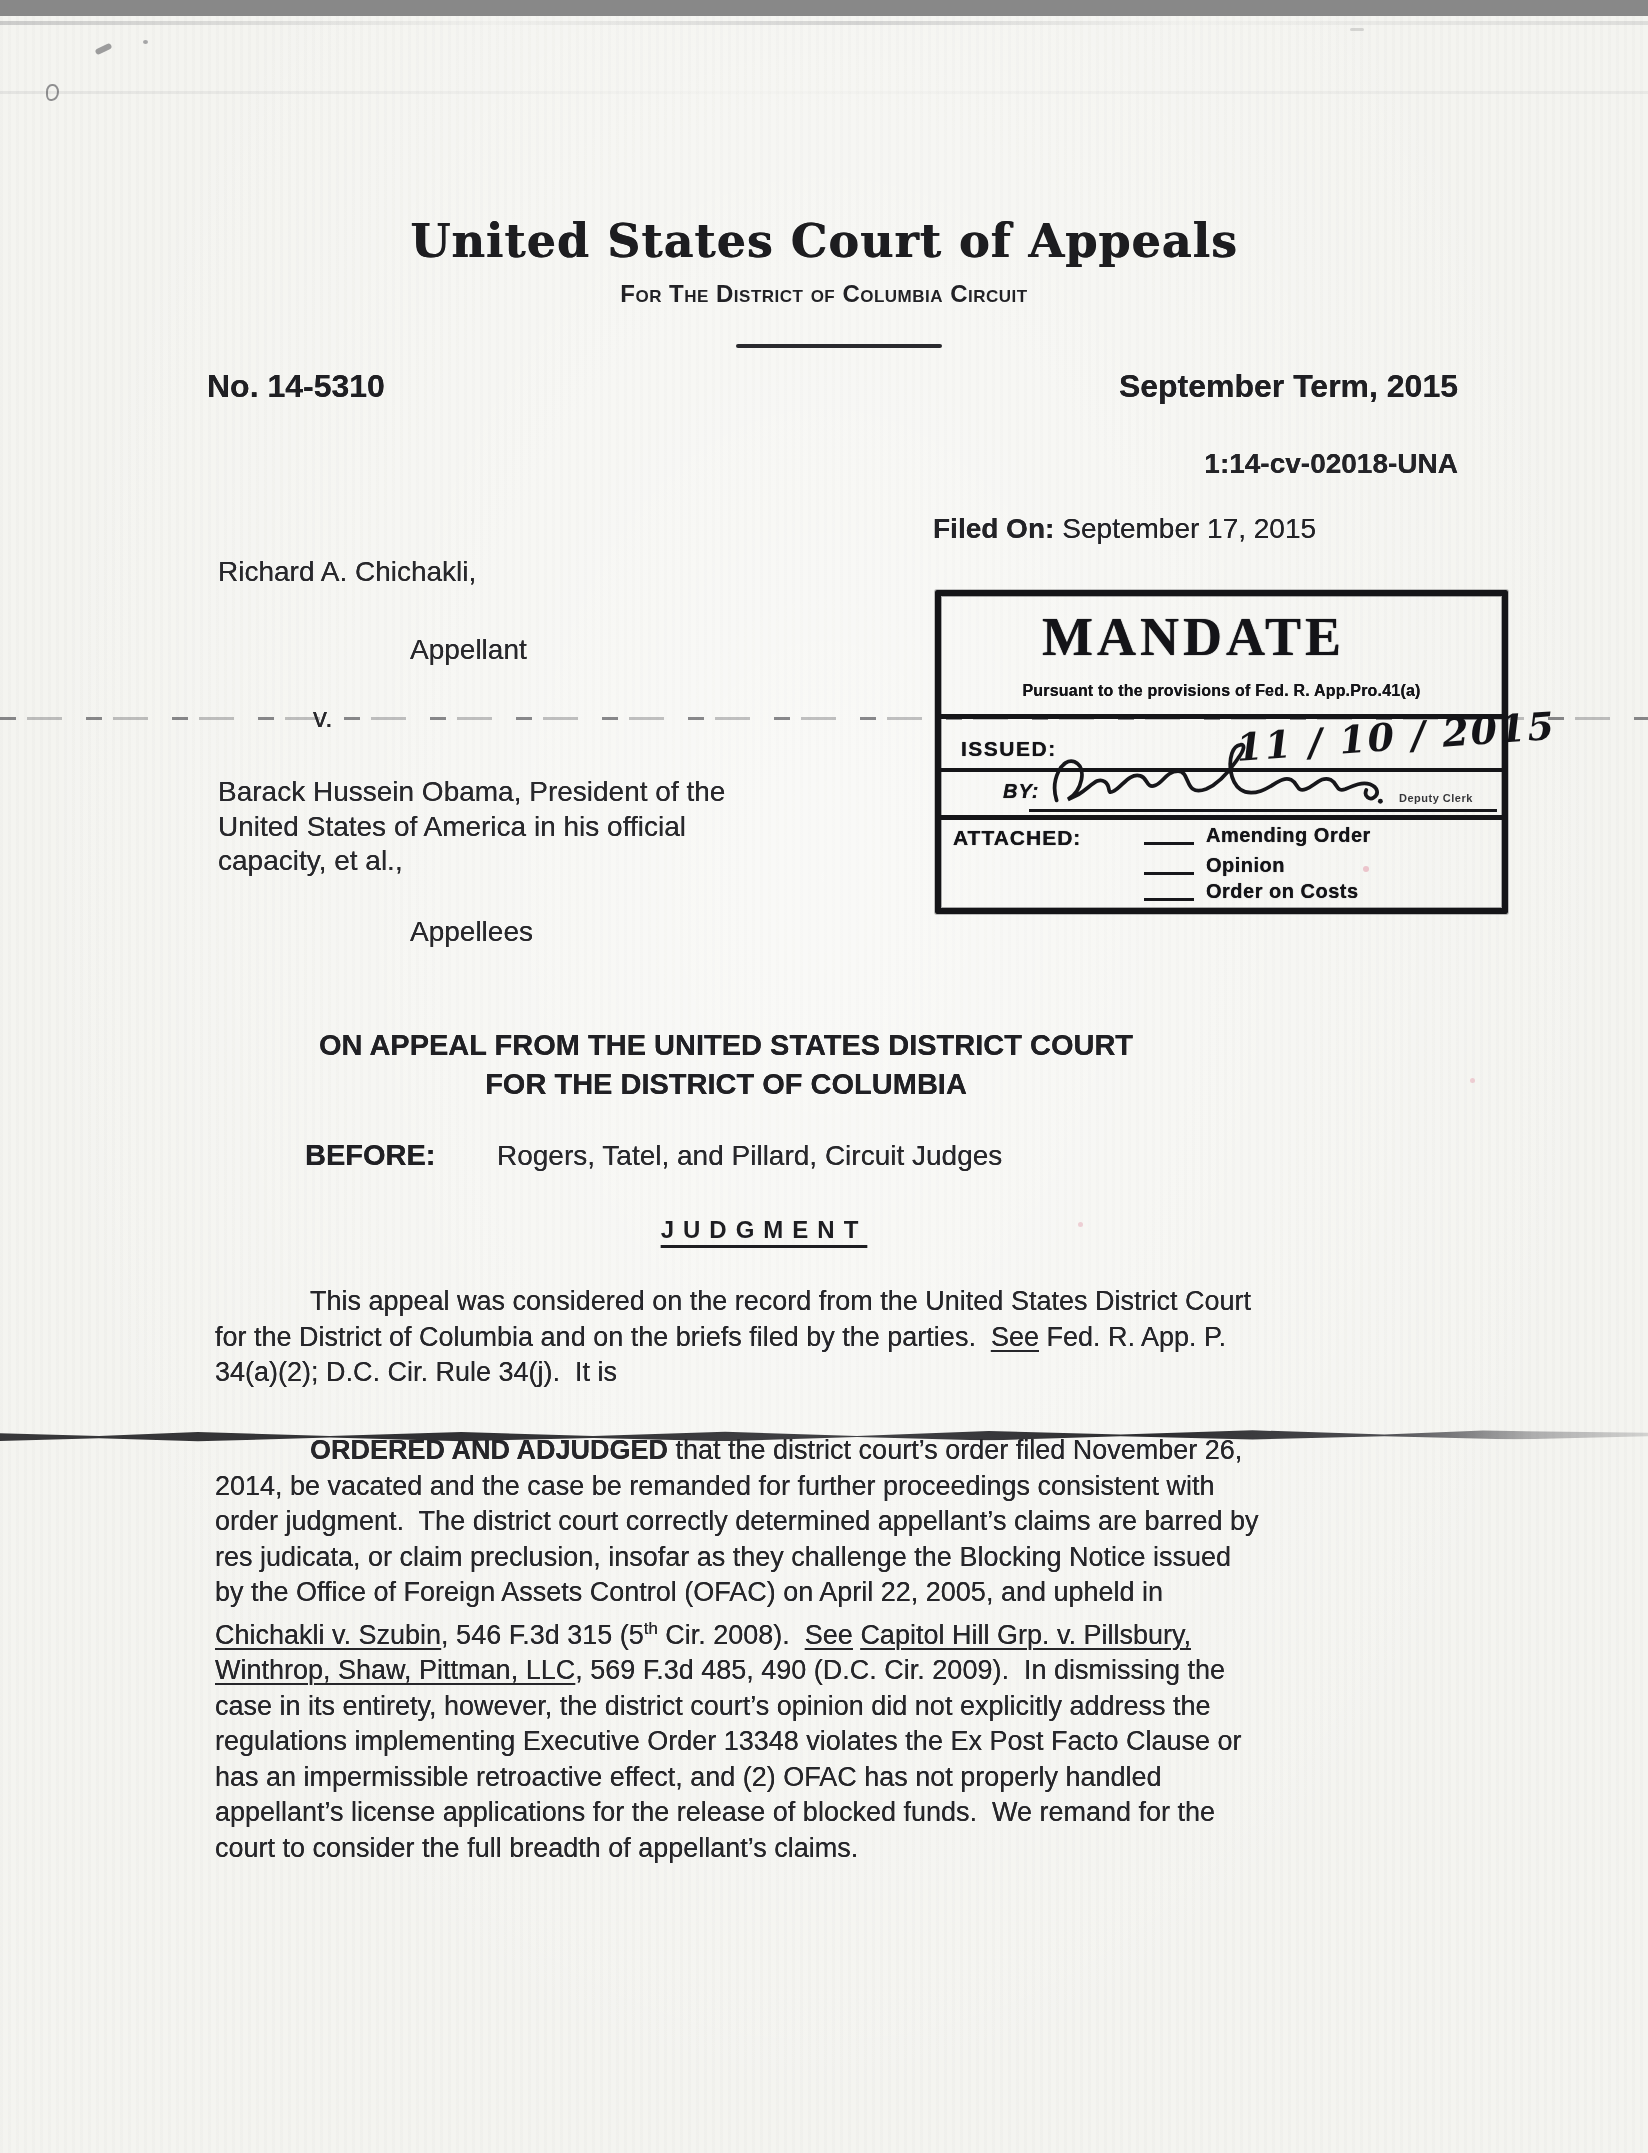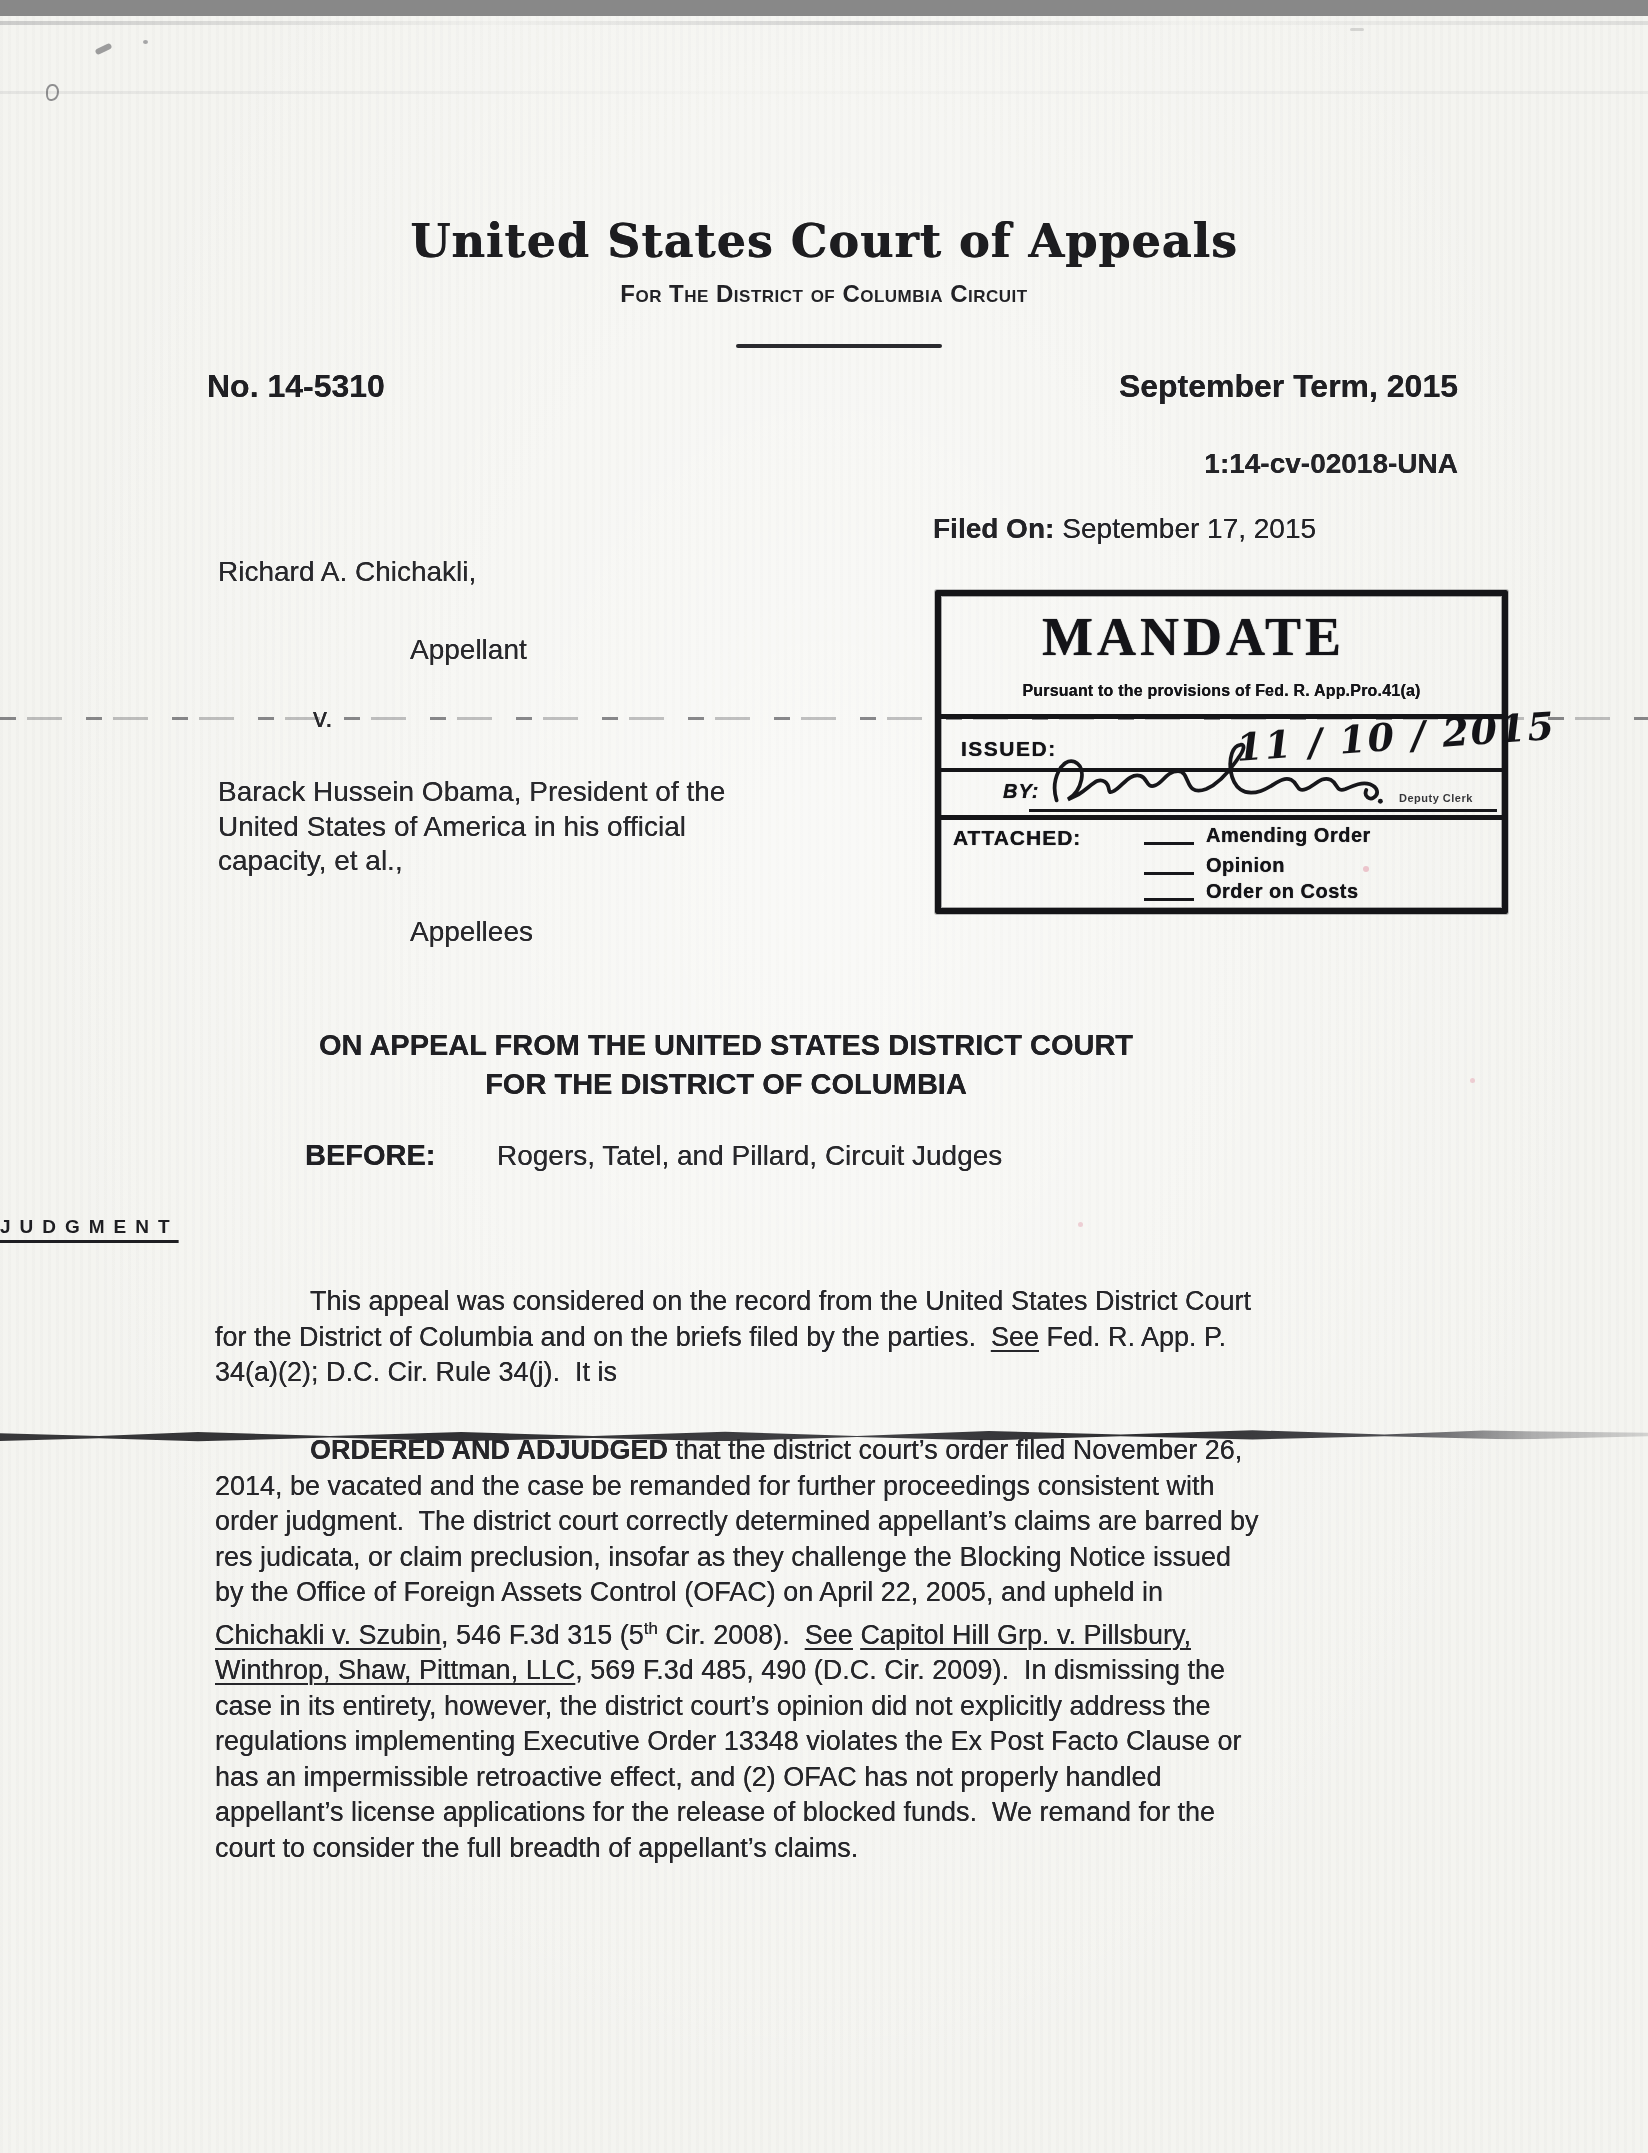--- a/index.html
+++ b/index.html
@@ -76,21 +76,21 @@
   .stamp-deputy{top:196px;left:458px;font-weight:bold;font-size:11px;letter-spacing:.5px;opacity:.85;}
   .stamp-attached{top:230px;left:12px;font-weight:bold;font-size:21px;letter-spacing:1px;text-shadow:0 0 .7px currentColor;}
   .att-row{font-weight:bold;font-size:20px;letter-spacing:.5px;text-shadow:0 0 .7px currentColor;white-space:nowrap;}
   .att-0{top:228px;left:265px;} .att-1{top:258px;left:265px;} .att-2{top:284px;left:265px;}
   .att-dash{position:absolute;left:-62px;top:18px;width:50px;height:3px;background:#17171b;}
   
   .appeal-h{left:0;width:1452px;text-align:center;font-weight:bold;font-size:29px;color:#202024;text-shadow:0 0 .5px currentColor;}
   .appeal-h1{top:1013px;} .appeal-h2{top:1052px;}
   .before-label{top:1123px;left:305px;font-weight:bold;font-size:29px;color:#202024;}
   .panel{top:1124px;left:497px;font-size:28px;}
-  .judgment{top:1200px;left:0;width:1528px;text-align:left;font-weight:bold;font-size:19px;letter-spacing:9px;color:#1e1e22;}
+  .judgment{top:1200px;left:0;width:1528px;text-align:center;font-weight:bold;font-size:24px;letter-spacing:9px;color:#1e1e22;}
   .judgment span{text-decoration:underline;text-decoration-thickness:3px;text-underline-offset:7px;}
   
   .para{left:215px;width:1240px;font-size:27px;color:#26262a;text-shadow:0 0 .5px currentColor;}
   .intro{top:1268px;line-height:35.5px;}
   .order{top:1417px;line-height:35.5px;}
   .tline{white-space:pre-wrap;}
   .tline.ind{padding-left:95px;}
   .b{font-weight:bold;}
   .u{text-decoration:underline;text-decoration-thickness:2px;text-underline-offset:4px;}
   .sup{vertical-align:super;font-size:.62em;}

